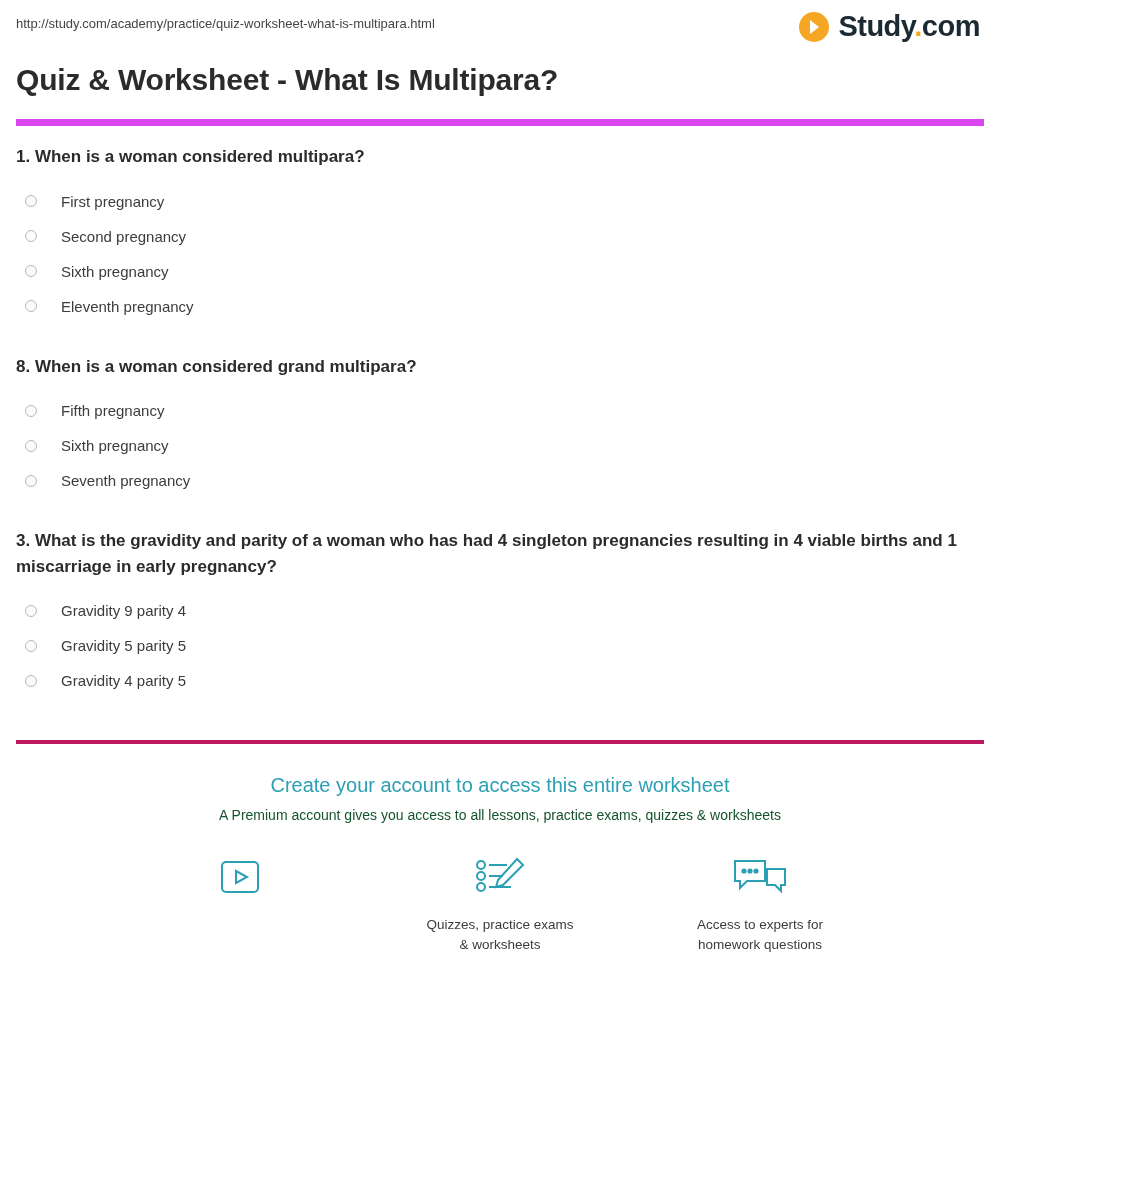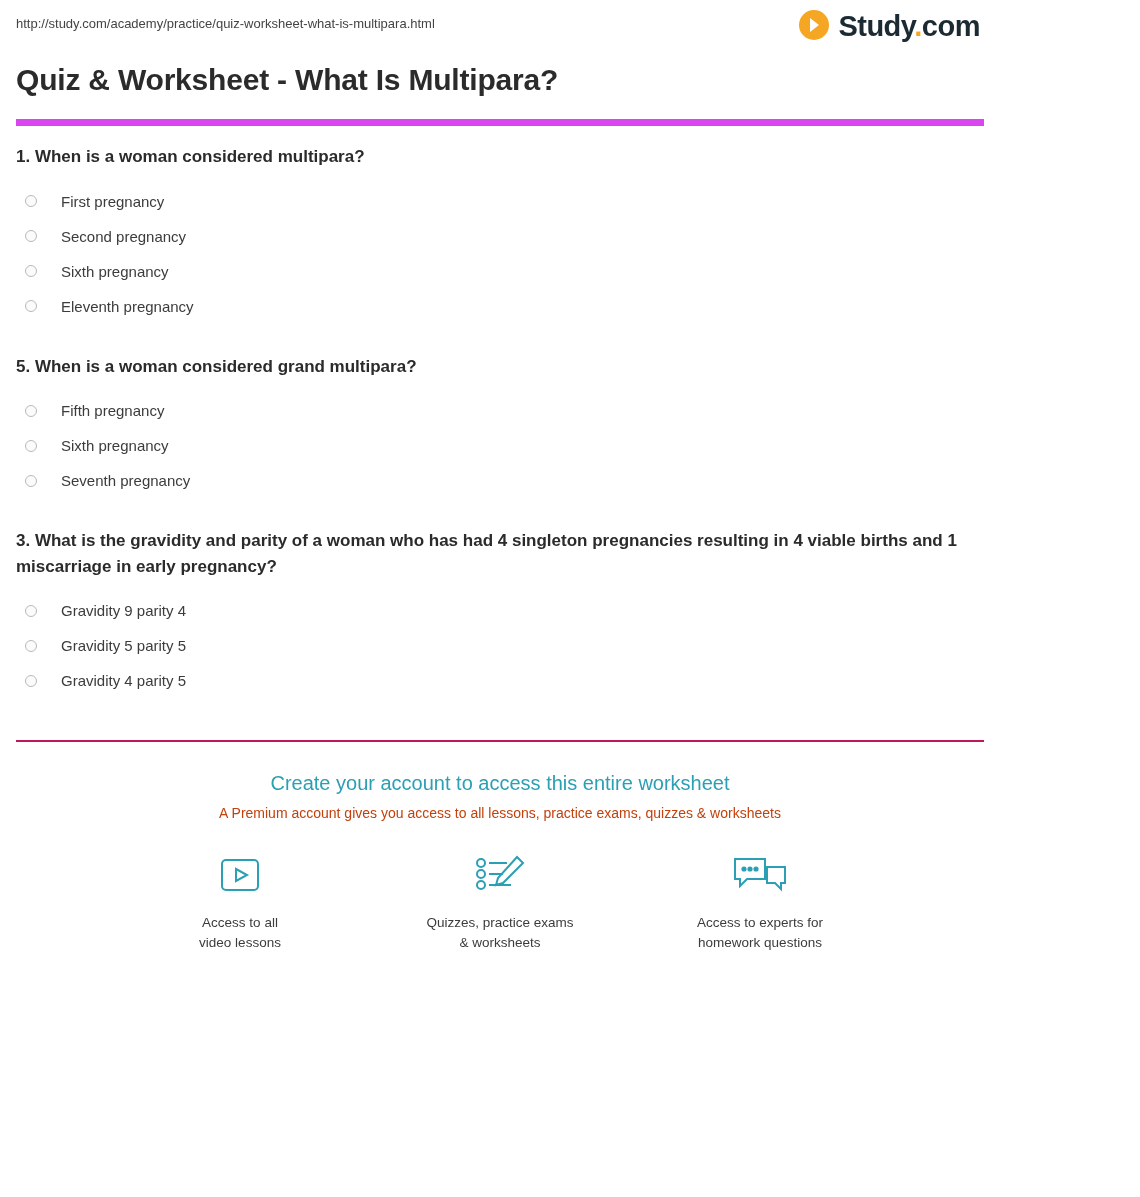--- a/index.html
+++ b/index.html
@@ -26,20 +26,21 @@
     padding: 10px 0 6px 0;
   }
   .url {
     font-size: 13px;
     color: #444444;
     padding-top: 6px;
     font-family: "Liberation Sans", sans-serif;
   }
   .logo {
     display: flex;
+    align-items: center;
     gap: 9px;
     padding-right: 4px;
   }
   .logo-mark {
     width: 30px;
     height: 30px;
     border-radius: 50%;
     background: #f5a623;
     position: relative;
     display: inline-block;
@@ -95,34 +96,34 @@
     width: 12px;
     height: 12px;
     min-width: 12px;
     border-radius: 50%;
     border: 1px solid #b9b9b9;
     background: #fbfbfb;
     display: inline-block;
   }
 
   .footer {
-    border-top: 2px solid #be185d;
+    border-top: 4px solid #be185d;
     margin-top: 42px;
     padding-top: 30px;
     text-align: center;
   }
   .cta-title {
     font-size: 20px;
     color: #2b9fb3;
     margin: 0 0 10px 0;
     font-weight: normal;
   }
   .cta-sub {
     font-size: 14px;
-    color: #c2410c;
+    color: #14532d;
     margin: 0 0 28px 0;
   }
   .features {
     display: flex;
     justify-content: center;
     gap: 80px;
     margin: 0 auto;
     width: 700px;
   }
   .feature {
@@ -181,21 +182,21 @@
         <span>Sixth pregnancy</span>
       </li>
       <li class="answer">
         <span class="radio"></span>
         <span>Eleventh pregnancy</span>
       </li>
     </ul>
   </div>
 
   <div class="question-block">
-    <div class="question-text">5. When is a woman considered grand multipara?</div>
+    <div class="question-text">8. When is a woman considered grand multipara?</div>
     <ul class="answers">
       <li class="answer">
         <span class="radio"></span>
         <span>Fifth pregnancy</span>
       </li>
       <li class="answer">
         <span class="radio"></span>
         <span>Sixth pregnancy</span>
       </li>
       <li class="answer">
@@ -228,24 +229,20 @@
     <div class="cta-sub">A Premium account gives you access to all lessons, practice exams, quizzes &amp; worksheets</div>
 
     <div class="features">
 
       <div class="feature">
         <div class="feature-icon">
           <svg width="52" height="42" viewBox="0 0 52 42" fill="none" stroke="#2b9fb3" stroke-width="2">
             <rect x="8" y="6" width="36" height="30" rx="4"></rect>
             <polygon points="22,15 33,21 22,27" fill="none"></polygon>
           </svg>
-        </div>
-        <div class="feature-label">
-          <span>Access to all</span><br>
-          <span>video lessons</span>
         </div>
       </div>
 
       <div class="feature">
         <div class="feature-icon">
           <svg width="58" height="44" viewBox="0 0 58 44" fill="none" stroke="#2b9fb3" stroke-width="2">
             <circle cx="10" cy="10" r="4"></circle>
             <circle cx="10" cy="21" r="4"></circle>
             <circle cx="10" cy="32" r="4"></circle>
             <line x1="18" y1="10" x2="36" y2="10"></line>

